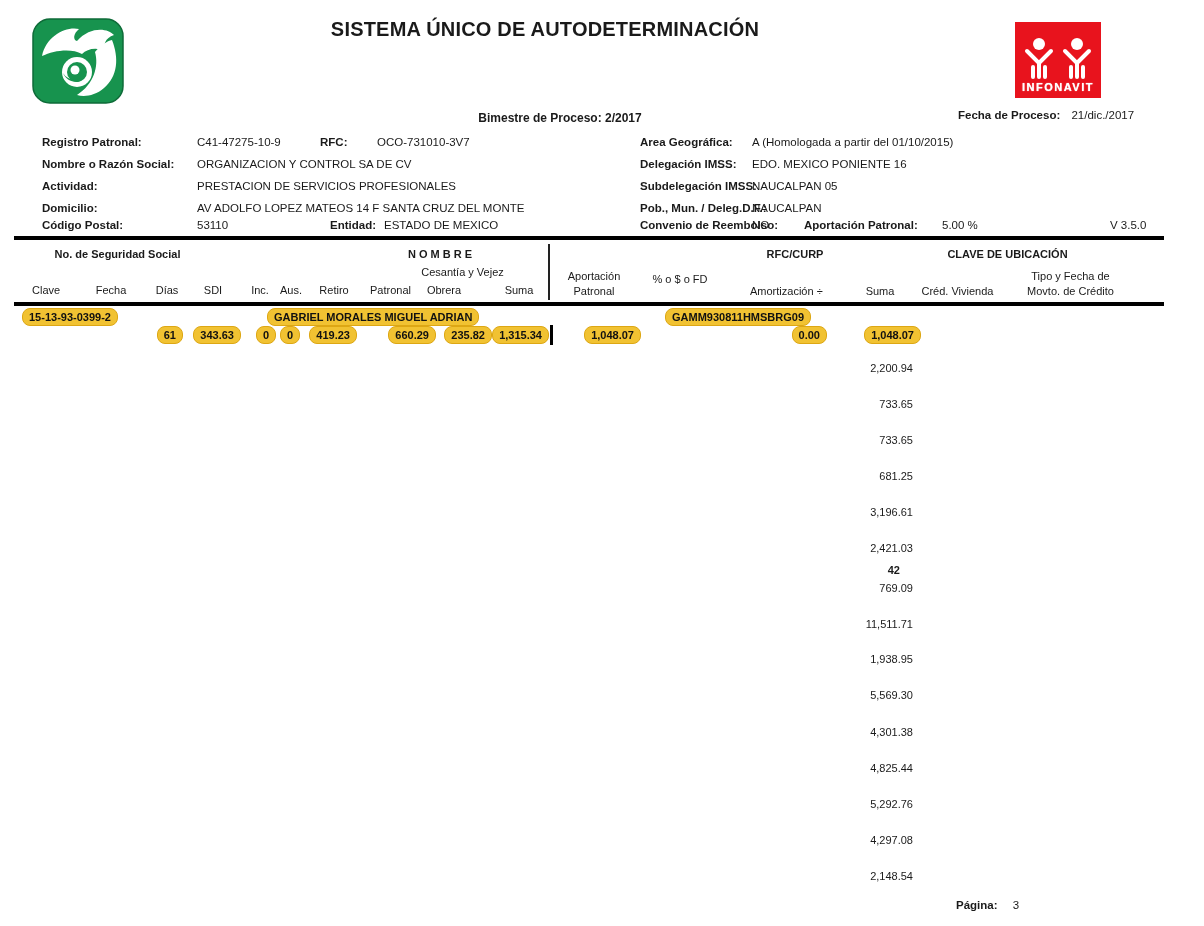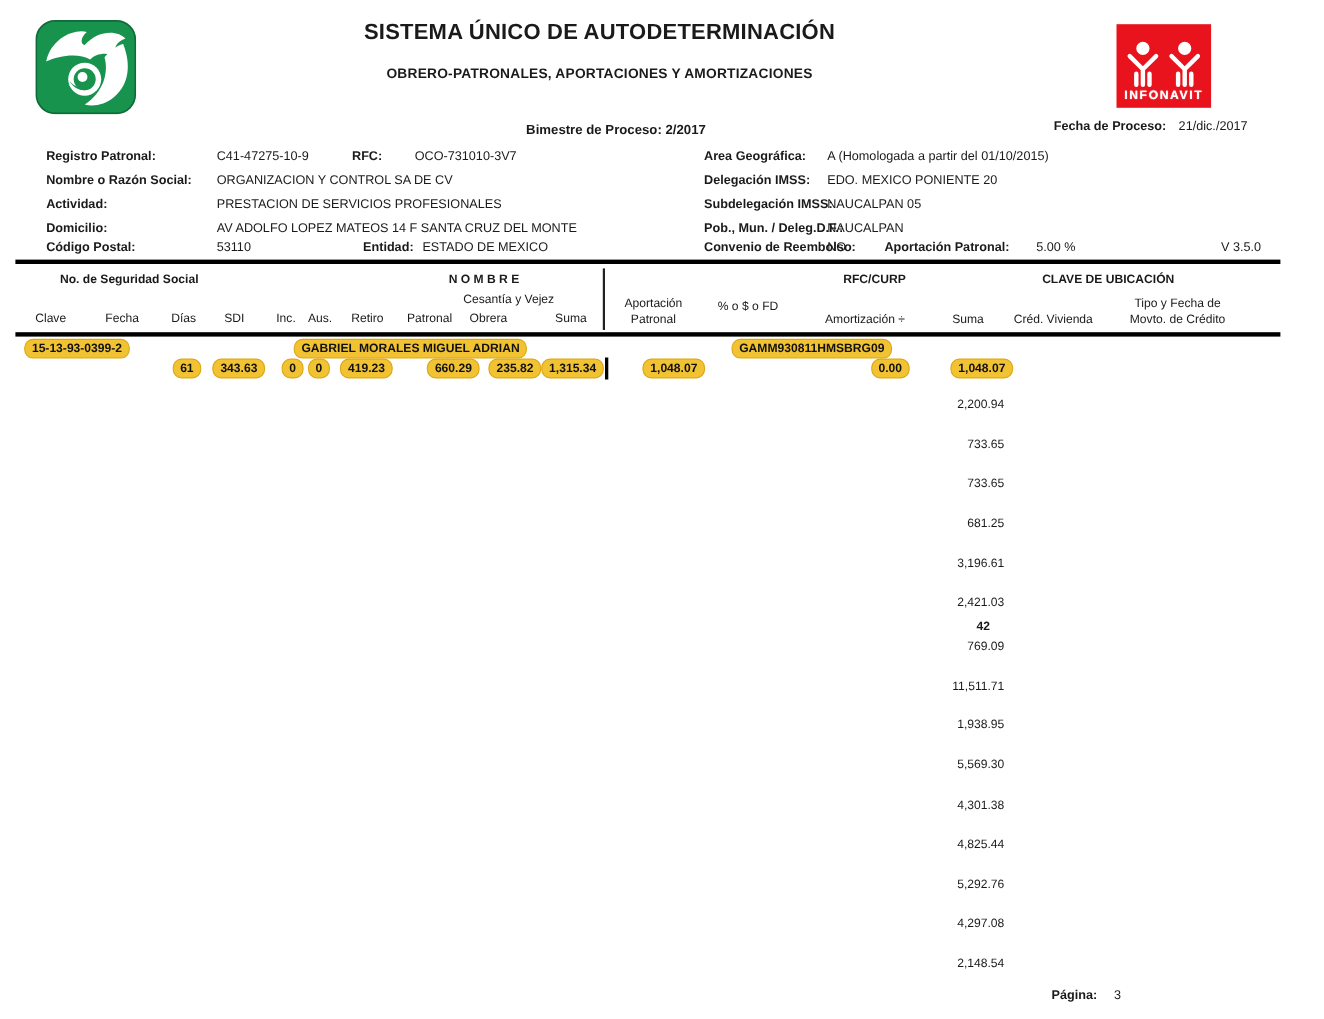--- a/index.html
+++ b/index.html
@@ -36,21 +36,20 @@
       <path d="M10 38 C14 18 34 8 47 11 C41 16 41 22 45 23 C58 8 76 10 82 17 C73 20 71 27 73 33 C64 29 55 31 50 36 C40 30 22 32 10 38 Z" fill="#fff"></path>
       <path d="M80 22 C87 40 86 58 72 70 C63 78 52 79 45 77 C62 66 67 48 63 34 C69 27 75 23 80 22 Z" fill="#fff"></path>
       <circle cx="45" cy="54" r="15" fill="#fff"></circle>
       <circle cx="45" cy="54" r="10" fill="#17934E"></circle>
       <circle cx="43" cy="52" r="4.5" fill="#fff"></circle>
       <path d="M45 64 C38 64 33 60 31 55 C35 62 44 63 50 60 C49 63 47 64 45 64 Z" fill="#17934E"></path>
     </svg>
   </div>
 
   <div class="abs title c" style="left:150px; top:18px; width:790px;">SISTEMA ÚNICO DE AUTODETERMINACIÓN</div>
-  <div class="abs sub c" style="left:150px; top:60px; width:790px;">OBRERO-PATRONALES, APORTACIONES Y AMORTIZACIONES</div>
 
   <div class="info-red">
     <svg width="78" height="42" viewBox="0 0 78 42" style="margin-bottom:2px;">
       <g stroke="#fff" stroke-width="4" fill="none" stroke-linecap="round">
         <path d="M8 14 L20 26 L20 40"></path>
         <path d="M32 14 L20 26"></path>
         <path d="M14 40 L14 30"></path>
         <path d="M26 40 L26 30"></path>
       </g>
       <circle cx="20" cy="7" r="6" fill="#fff"></circle>
@@ -90,21 +89,21 @@
 
   <div class="abs b t115" style="left:30px; top:219px;">Código Postal:</div>
   <div class="abs t115" style="left:185px; top:219px;">53110</div>
   <div class="abs b t115" style="left:318px; top:219px;">Entidad:</div>
   <div class="abs t115" style="left:372px; top:219px;">ESTADO DE MEXICO</div>
 
   <div class="abs b t115" style="left:628px; top:136px;">Area Geográfica:</div>
   <div class="abs t115" style="left:740px; top:136px;">A (Homologada a partir del 01/10/2015)</div>
 
   <div class="abs b t115" style="left:628px; top:158px;">Delegación IMSS:</div>
-  <div class="abs t115" style="left:740px; top:158px;">EDO. MEXICO PONIENTE 20</div>
+  <div class="abs t115" style="left:740px; top:158px;">EDO. MEXICO PONIENTE 16</div>
 
   <div class="abs b t115" style="left:628px; top:180px;">Subdelegación IMSS:</div>
   <div class="abs t115" style="left:740px; top:180px;">NAUCALPAN 05</div>
 
   <div class="abs b t115" style="left:628px; top:202px;">Pob., Mun. / Deleg.D.F.:</div>
   <div class="abs t115" style="left:740px; top:202px;">NAUCALPAN</div>
 
   <div class="abs b t115" style="left:628px; top:219px;">Convenio de Reembolso:</div>
   <div class="abs t115" style="left:740px; top:219px;">NO</div>
   <div class="abs b t115" style="left:792px; top:219px;">Aportación Patronal:</div>

